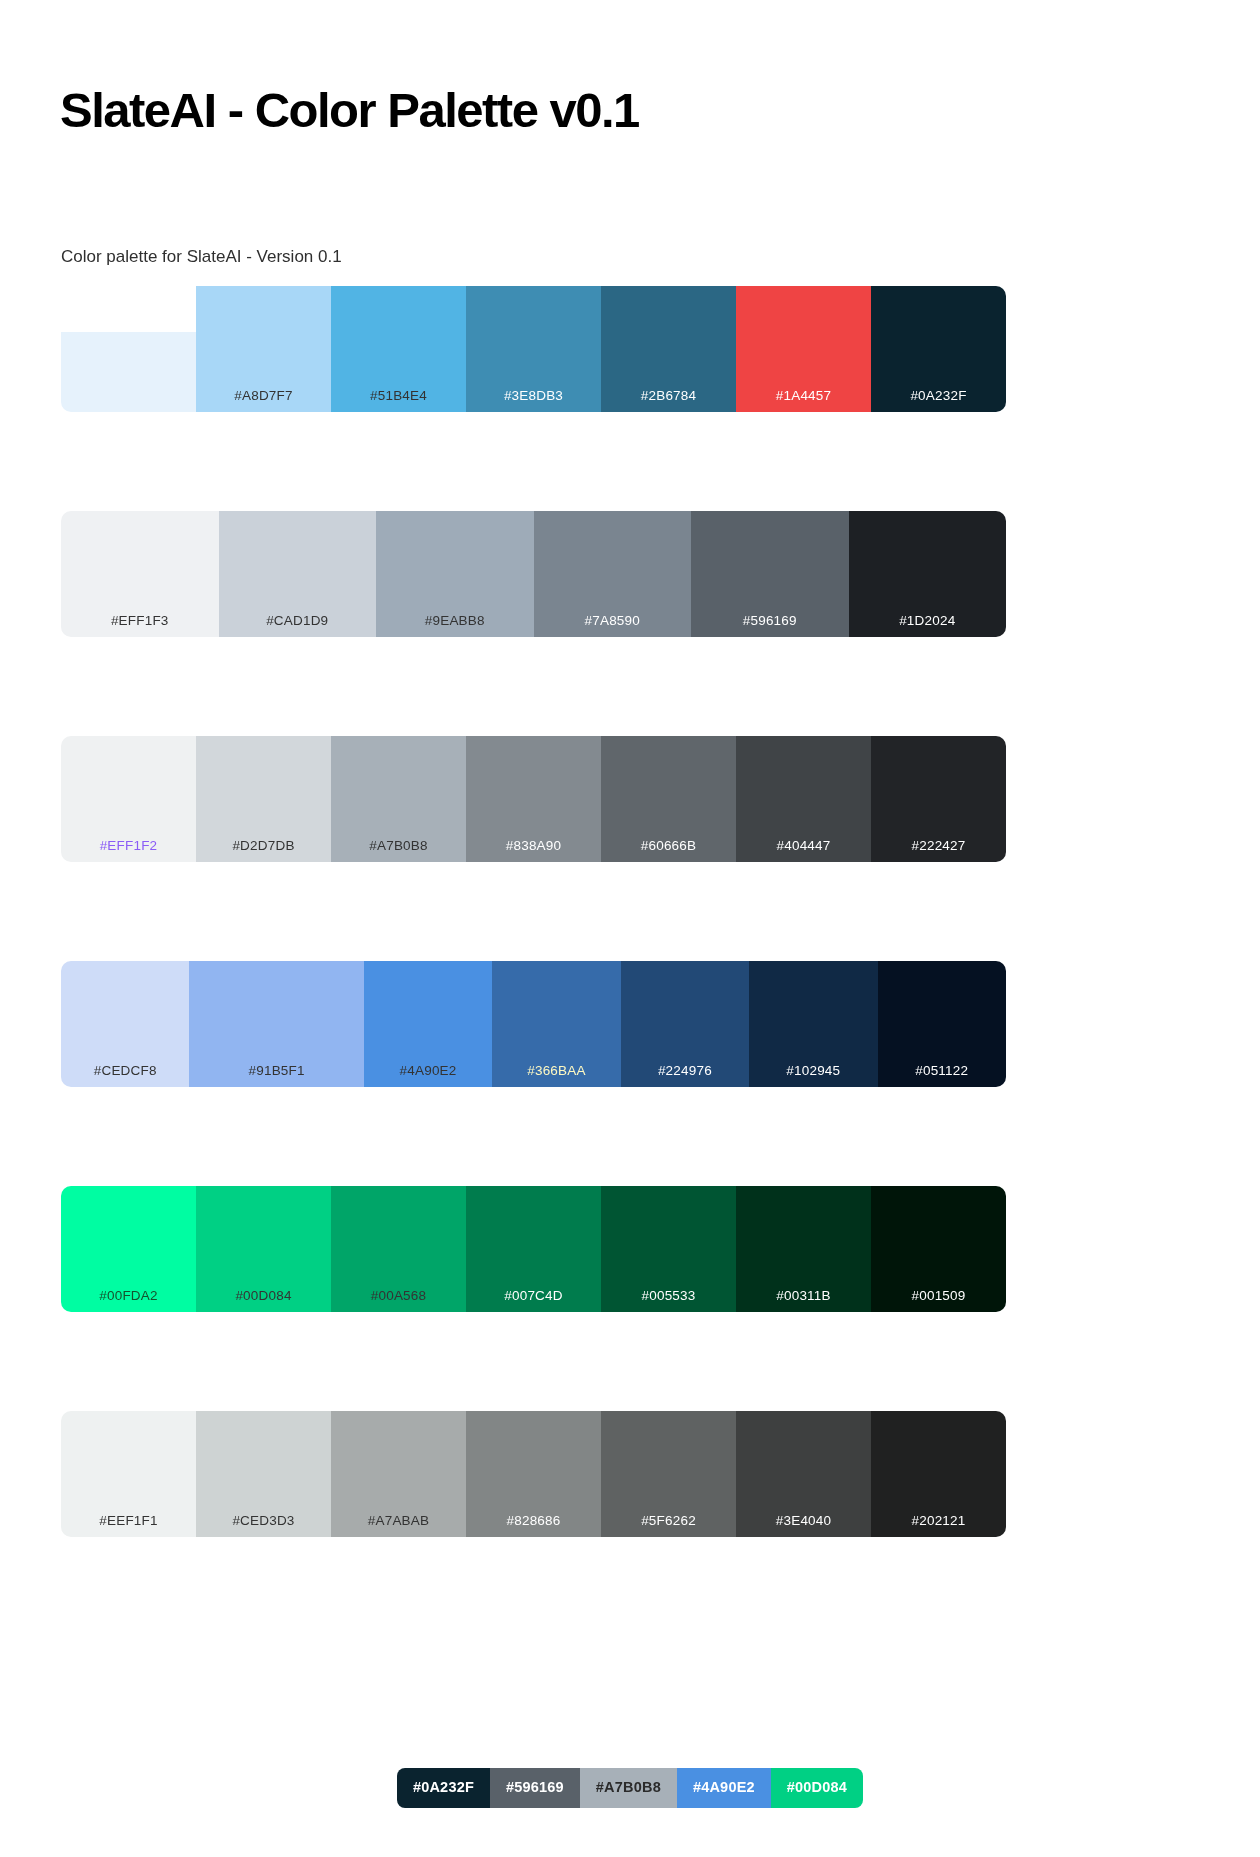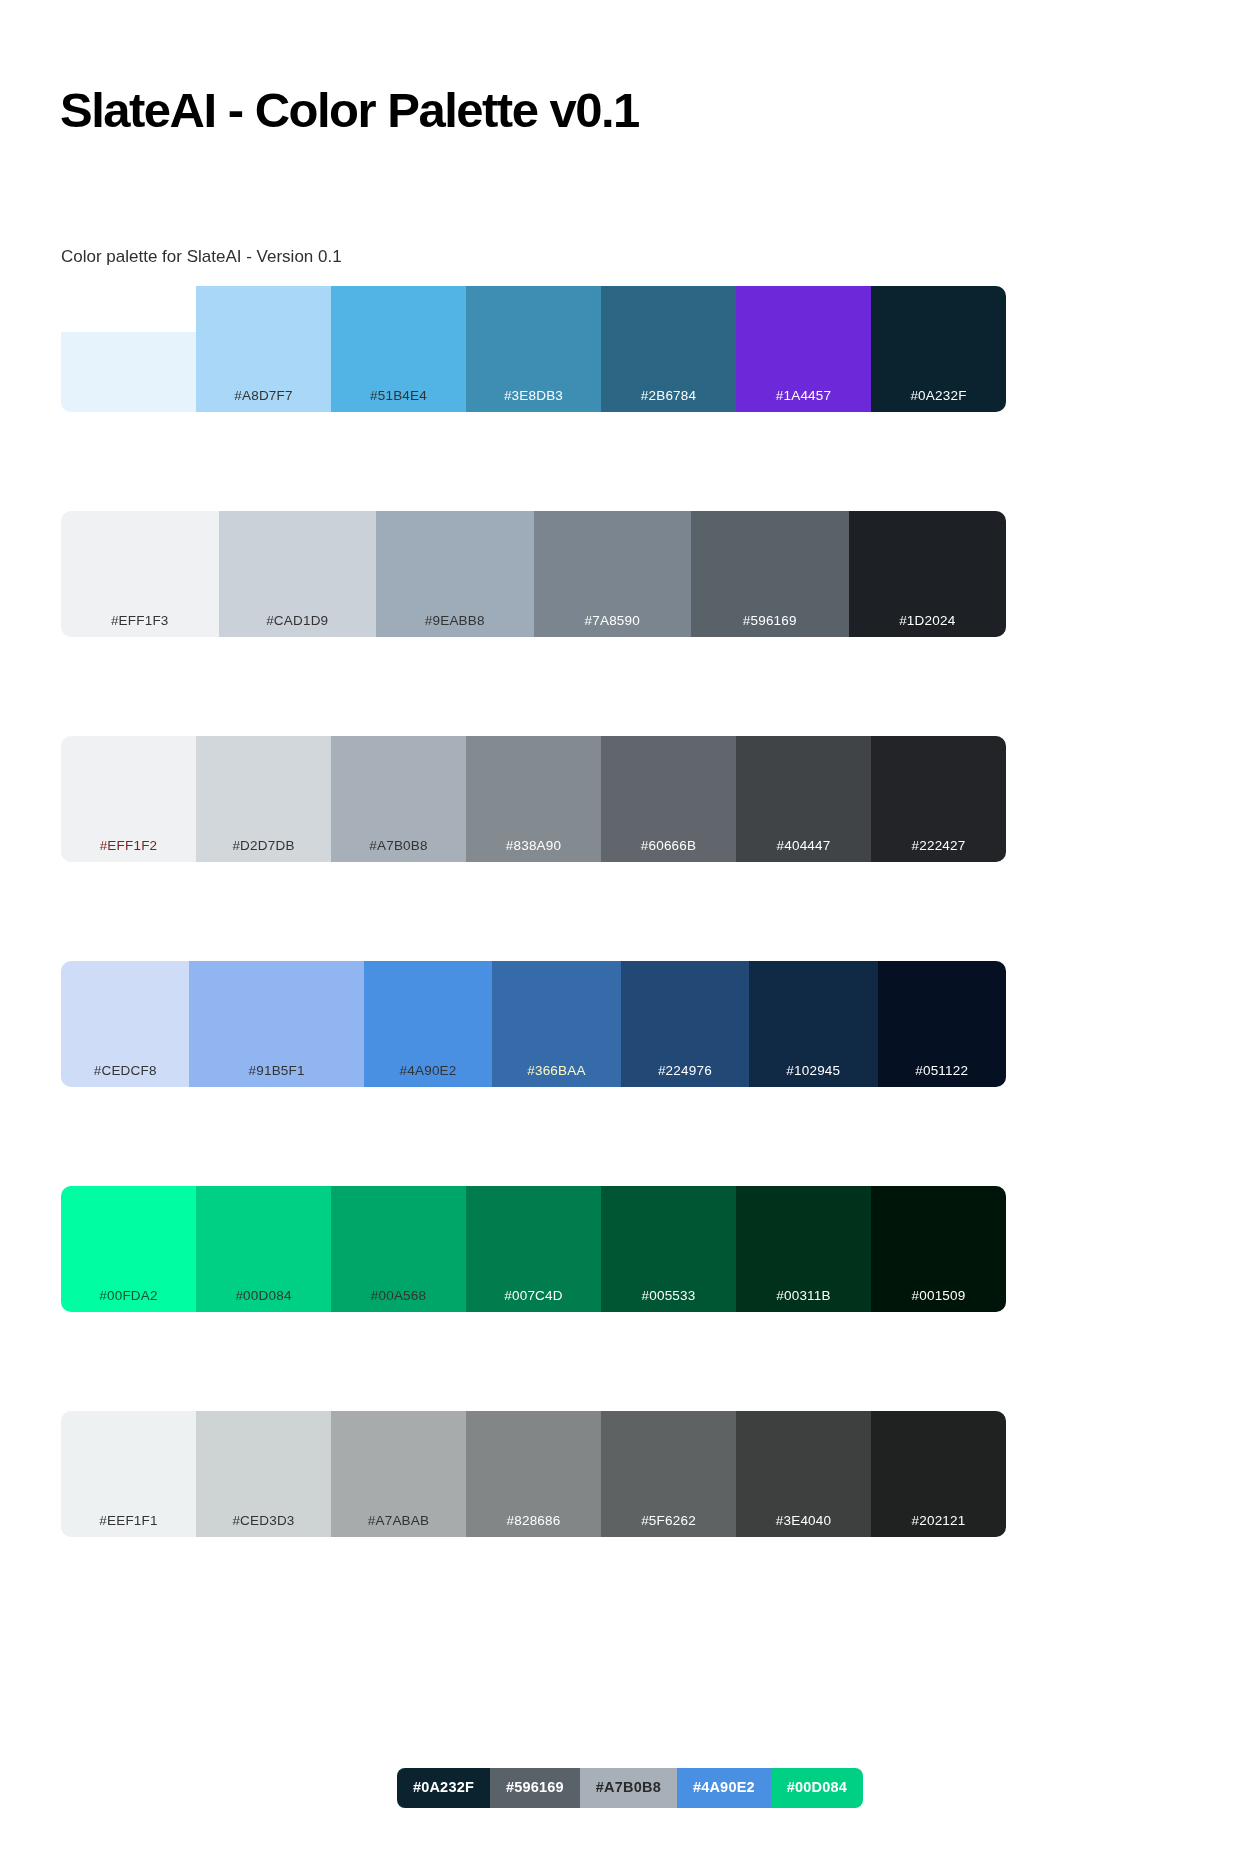--- a/index.html
+++ b/index.html
@@ -135,21 +135,21 @@
           </div>
           <div class="swatch" style="background: rgb(81, 180, 228);">
             <span class="swatch-label" style="color: rgb(51, 51, 51);">#51B4E4</span>
           </div>
           <div class="swatch" style="background: rgb(62, 141, 179);">
             <span class="swatch-label" style="color: rgb(255, 255, 255);">#3E8DB3</span>
           </div>
           <div class="swatch" style="background: rgb(43, 103, 132);">
             <span class="swatch-label" style="color: rgb(255, 255, 255);">#2B6784</span>
           </div>
-          <div class="swatch" style="background: #6d28d9;">
+          <div class="swatch" style="background: #ef4444;">
             <span class="swatch-label" style="color: rgb(255, 255, 255);">#1A4457</span>
           </div>
           <div class="swatch" style="background: rgb(10, 35, 47);">
             <span class="swatch-label" style="color: rgb(255, 255, 255);">#0A232F</span>
           </div>
         </div>
         <div class="palette-row">
           <div class="swatch" style="background: rgb(239, 241, 243);">
             <span class="swatch-label" style="color: rgb(51, 51, 51);">#EFF1F3</span>
           </div>
@@ -164,21 +164,21 @@
           </div>
           <div class="swatch" style="background: rgb(89, 97, 105);">
             <span class="swatch-label" style="color: rgb(255, 255, 255);">#596169</span>
           </div>
           <div class="swatch" style="background: rgb(29, 32, 36);">
             <span class="swatch-label" style="color: rgb(255, 255, 255);">#1D2024</span>
           </div>
         </div>
         <div class="palette-row">
           <div class="swatch" style="background: rgb(239, 241, 242);">
-            <span class="swatch-label" style="color: #7f1d1d;">#EFF1F2</span>
+            <span class="swatch-label" style="color: #8b5cf6;">#EFF1F2</span>
           </div>
           <div class="swatch" style="background: rgb(210, 215, 219);">
             <span class="swatch-label" style="color: rgb(51, 51, 51);">#D2D7DB</span>
           </div>
           <div class="swatch" style="background: rgb(167, 176, 184);">
             <span class="swatch-label" style="color: rgb(51, 51, 51);">#A7B0B8</span>
           </div>
           <div class="swatch" style="background: rgb(131, 138, 144);">
             <span class="swatch-label" style="color: rgb(255, 255, 255);">#838A90</span>
           </div>

